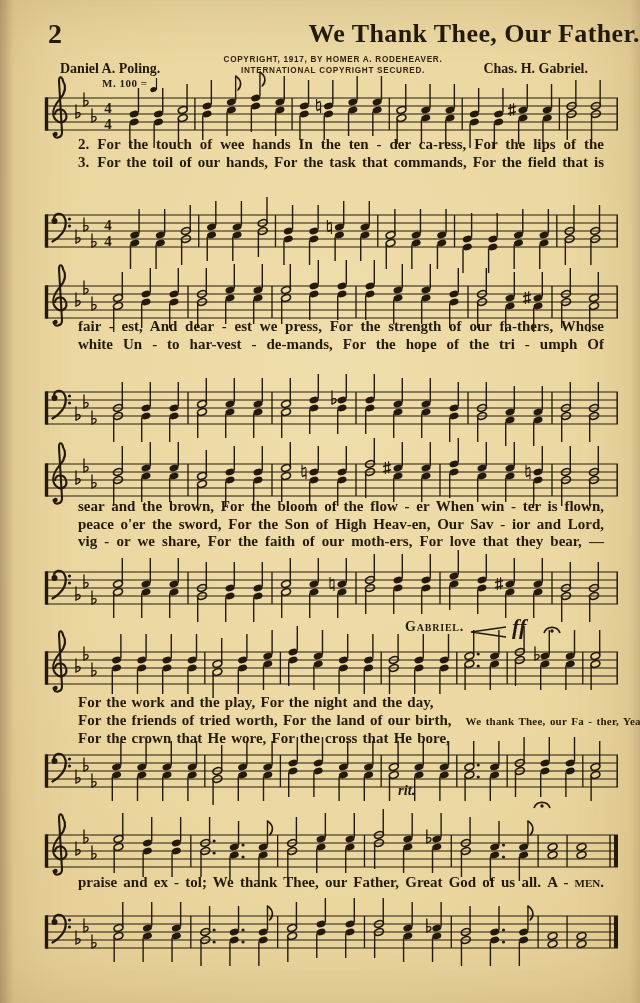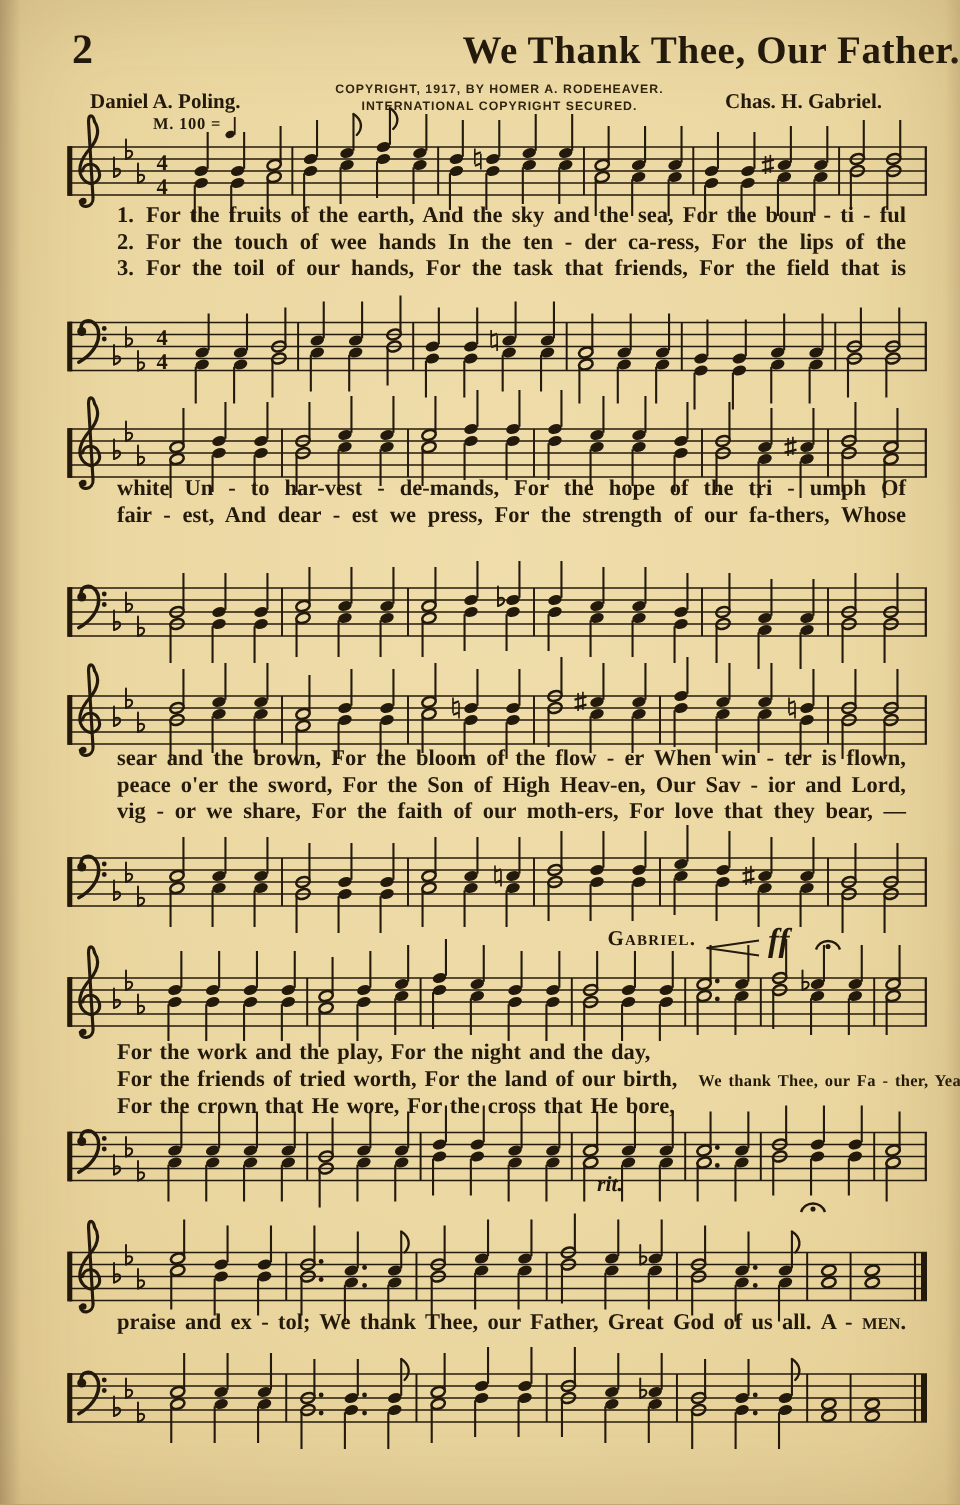--- a/index.html
+++ b/index.html
@@ -1113,28 +1113,27 @@
         <ellipse cx="512.5882352941176" cy="56" rx="4.6" ry="3.2" transform="rotate(-18 512.5882352941176 56)" fill="none" stroke="#241a0c" stroke-width="1.7"></ellipse>
         <line x1="527.0588235294117" y1="36" x2="527.0588235294117" y2="68" stroke="#241a0c" stroke-width="1.3"></line>
         <ellipse cx="541.5294117647059" cy="64" rx="4.6" ry="3.2" transform="rotate(-18 541.5294117647059 64)" fill="none" stroke="#241a0c" stroke-width="1.7"></ellipse>
         <ellipse cx="541.5294117647059" cy="56" rx="4.6" ry="3.2" transform="rotate(-18 541.5294117647059 56)" fill="none" stroke="#241a0c" stroke-width="1.7"></ellipse>
         <line x1="570" y1="36" x2="570" y2="68" stroke="#241a0c" stroke-width="1.4"></line>
         <rect x="574" y="36" width="4" height="32" fill="#241a0c"></rect>
       </svg>
     </div>
 
   <div class="abs lyrics justify b1">
-    <div class="line"><span class="vnum">1.</span><span>For the fruits of the earth, And the sky and the sea, For the boun - ti - ful</span></div>
     <div class="line"><span class="vnum">2.</span><span>For the touch of wee hands In the ten - der ca-ress, For the lips of the</span></div>
-    <div class="line"><span class="vnum">3.</span><span>For the toil of our hands, For the task that friends, For the field that is</span></div>
+    <div class="line"><span class="vnum">3.</span><span>For the toil of our hands, For the task that commands, For the field that is</span></div>
   </div>
 
   <div class="abs lyrics justify b2">
+    <div class="line">fair - est, And dear - est we press, For the strength of our fa-thers, Whose</div>
     <div class="line">white Un - to har-vest - de-mands, For the hope of the tri - umph Of</div>
-    <div class="line">fair - est, And dear - est we press, For the strength of our fa-thers, Whose</div>
   </div>
 
   <div class="abs lyrics justify b3">
     <div class="line">sear and the brown, For the bloom of the flow - er When win - ter is flown,</div>
     <div class="line">peace o'er the sword, For the Son of High Heav-en, Our Sav - ior and Lord,</div>
     <div class="line">vig - or we share, For the faith of our moth-ers, For love that they bear, —</div>
   </div>
 
   <div class="abs mk-refrain">Gabriel.</div>
   <svg class="abs" style="left:470px;top:626px;" width="38" height="12" viewBox="0 0 38 12">

